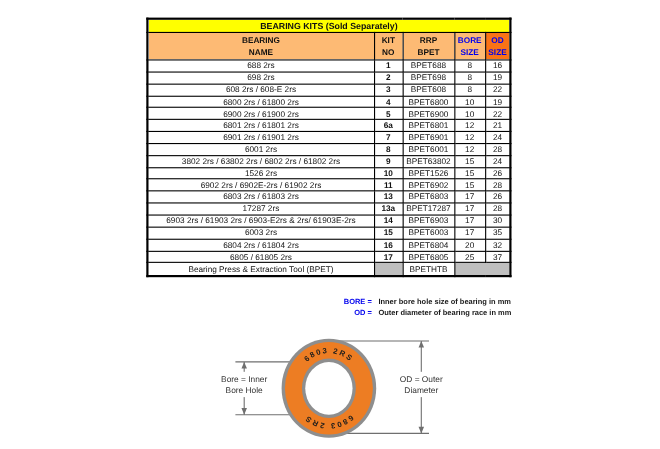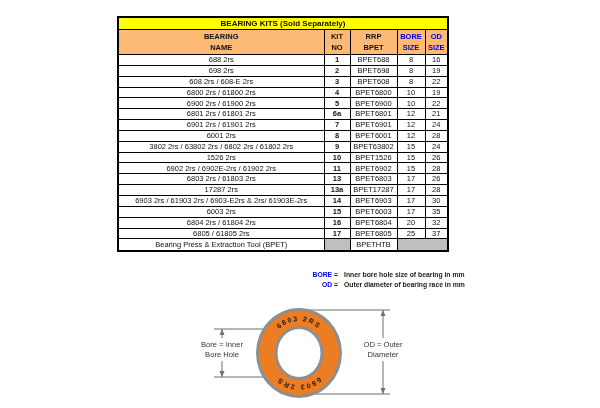--- a/index.html
+++ b/index.html
@@ -1,37 +1,37 @@
 <!DOCTYPE html>
 <html><head>
 <meta charset="utf-8">
 <style>
   html,body{margin:0;padding:0;}
   body{font-family:"Liberation Sans", sans-serif; background:#fff;}
   .sheet{position:relative; width:600px; height:408px; background:#ffffff; overflow:hidden;}
 
   
   table.kits{
-    position:absolute; left:117px; top:16px; width:330px;
+    position:absolute; left:133px; top:16px; width:330px;
     border-collapse:collapse; table-layout:fixed;
     border:2px solid #000;
     font-size:7.5px; color:#111;
   }
   table.kits td, table.kits th{
     border:1px solid #000; padding:0; text-align:center; vertical-align:middle;
     overflow:hidden; white-space:nowrap;
   }
   tr.title-row td{
     height:11px; background:#ffff00; font-weight:bold; font-size:8px; letter-spacing:0;
   }
   tr.head-row th{
     height:24px; background:#fdba74; font-weight:bold; font-size:7.5px; line-height:1.5;
   }
   tr.head-row th.bore-head{color:#0000ee;margin-top:11px;}
-  tr.head-row th.od-head{color:#0000ee; background:#fdba74;}
+  tr.head-row th.od-head{color:#0000ee; background:#f97316;}
   tbody.rows td{height:9.85px; line-height:9.5px; font-size:7.5px;}
   tbody.rows td:nth-child(2){font-weight:bold;}
   tbody.tool td{height:10.5px; line-height:10px; font-size:7.5px;}
   td.gray-cell{background:#bfbfbf;}
 
   
   .legend{position:absolute; left:295px; top:270px; width:170px; font-size:6.8px; font-weight:bold; color:#1a1a1a;}
   .legend-line{display:flex; line-height:9.6px;}
   .legend-term{width:43px; text-align:right; color:#0000ee; margin-right:6px; flex:none;}
   .legend-def{text-align:left;}

